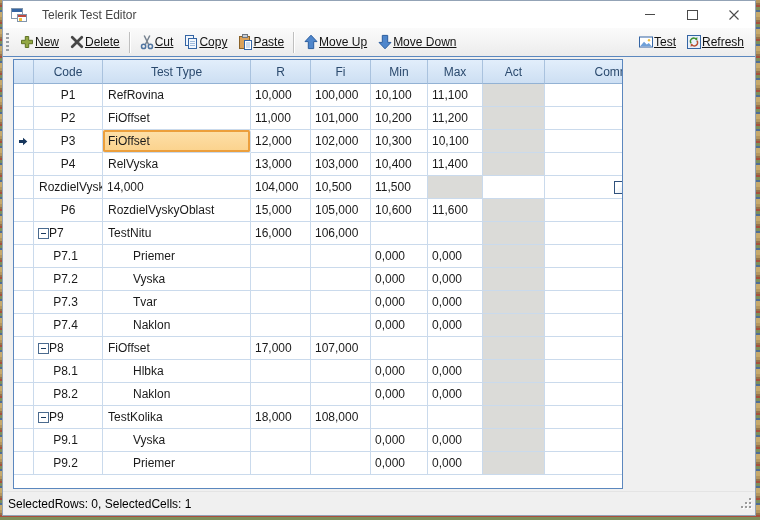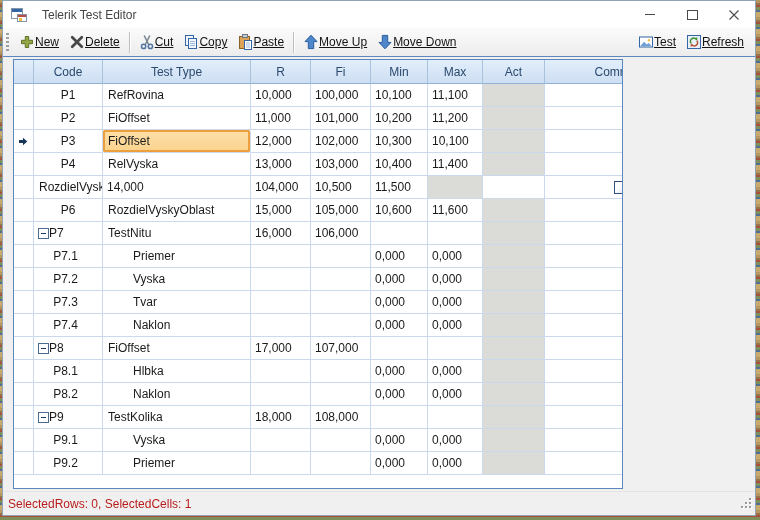--- a/index.html
+++ b/index.html
@@ -59,21 +59,21 @@
   .selected{
     background:linear-gradient(#FDE0AA,var(--selection-fill,#FBD28C));
     box-shadow:inset 0 0 0 2px var(--selection-border,#EC9F3C);
     border-radius:2px;
   }
   .expand-box{width:11px;height:11px;border:1px solid #4A6A8E;background:#fff;position:relative;flex:none;box-sizing:border-box;}
   .expand-box .minus{position:absolute;left:2px;right:2px;top:4px;height:1px;background:#1B3A5E;}
   .checkbox{width:13px;height:13px;border:1px solid #30517C;background:linear-gradient(135deg,#ffffff 35%,#DEE7F0);box-sizing:border-box;}
   .cur-arrow svg{display:block;}
   
-  .statusbar{position:absolute;left:0;right:0;bottom:0;height:24px;background:#F0F0F0;border-top:1px solid #E4E4E4;display:flex;align-items:center;padding-left:5px;font-size:12px;color:#b91c1c;box-sizing:border-box;}
+  .statusbar{position:absolute;left:0;right:0;bottom:0;height:24px;background:#F0F0F0;border-top:1px solid #E4E4E4;display:flex;align-items:center;padding-left:5px;font-size:12px;color:#000000;box-sizing:border-box;}
   .resize-grip{position:absolute;right:2px;bottom:2px;}
 </style>
 </head>
 <body>
 
 <div class="window">
 
   <div class="titlebar">
     <span class="app-icon" id="app-icon"><svg width="16" height="16" viewBox="0 0 16 16">
           <rect x="0.5" y="1.5" width="11" height="10" fill="#fff" stroke="#8296AC"></rect>

